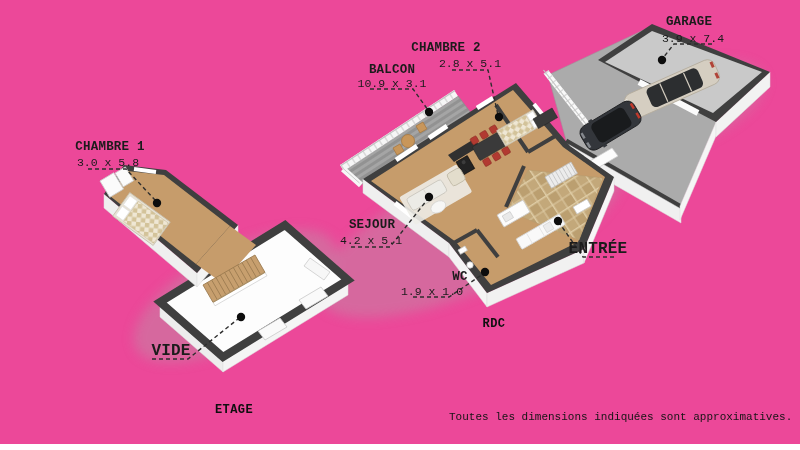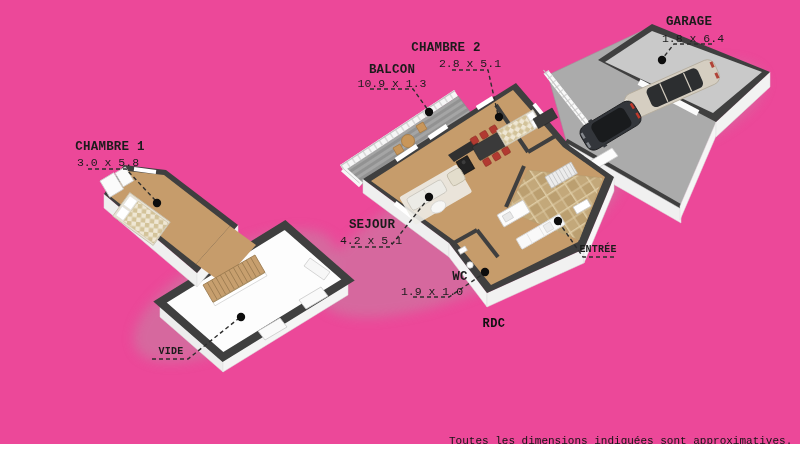--- a/index.html
+++ b/index.html
@@ -3,21 +3,21 @@
 <meta charset="utf-8">
 <style>
   html,body{margin:0;padding:0;background:#fff;}
   .canvas{position:relative;width:800px;height:444px;background:#ec4899;overflow:hidden;
           font-family:Liberation Mono, monospace;}
   .canvas svg{position:absolute;left:0;top:0;}
   .rname{position:absolute;transform:translate(-50%,-50%);font-size:12.5px;font-weight:700;
          letter-spacing:.2px;color:#1b1b1b;white-space:nowrap;}
   .rdims{position:absolute;transform:translate(-50%,-50%);font-size:11.5px;font-weight:400;
          color:#1b1b1b;white-space:nowrap;}
-  .rsmall{font-size:10px;}
+  .rsmall{font-size:16px;}
   .lvl{position:absolute;transform:translate(-50%,-50%);font-size:12px;font-weight:700;
        letter-spacing:.4px;color:#0f0f0f;white-space:nowrap;}
   .disc{position:absolute;font-size:11px;line-height:13.5px;color:#151515;white-space:nowrap;}
 </style>
 </head>
 <body>
 
 <div class="canvas">
 
 <svg width="800" height="450" viewBox="0 0 800 450">
@@ -238,39 +238,40 @@
     <circle cx="429" cy="112" r="4.2"></circle>
         <circle cx="157" cy="203" r="4.2"></circle>
     <circle cx="429" cy="197" r="4.2"></circle>
         <circle cx="485" cy="272" r="4.2"></circle>
     <circle cx="558" cy="221" r="4.2"></circle>
         <circle cx="241" cy="317" r="4.2"></circle>
   </g>
 </svg>
 
 <div class="rname" style="left:689px;top:22px;">GARAGE</div>
-<div class="rdims" style="left:693px;top:38px;">1.8 x 6.4</div>
+<div class="rdims" style="left:693px;top:38px;">3.9 x 7.4</div>
 
 <div class="rname" style="left:446px;top:48px;">CHAMBRE 2</div>
 <div class="rdims" style="left:470px;top:63px;">2.8 x 5.1</div>
 
 <div class="rname" style="left:392px;top:70px;">BALCON</div>
-<div class="rdims" style="left:392px;top:83px;">10.9 x 1.3</div>
+<div class="rdims" style="left:392px;top:83px;">10.9 x 3.1</div>
 
 <div class="rname" style="left:110px;top:147px;">CHAMBRE 1</div>
 <div class="rdims" style="left:108px;top:162px;">3.0 x 5.8</div>
 
 <div class="rname" style="left:372px;top:225px;">SEJOUR</div>
 <div class="rdims" style="left:371px;top:240px;">4.2 x 5.1</div>
 
 <div class="rname" style="left:432px;top:277px;margin-left:28px;">WC</div>
 <div class="rdims" style="left:432px;top:291px;">1.9 x 1.0</div>
 
 <div class="rname rsmall" style="left:598px;top:249px;">ENTRÉE</div>
 <div class="rname rsmall" style="left:171px;top:351px;">VIDE</div>
 
 <div class="lvl" style="left:494px;top:324px;">RDC</div>
-
-<div class="disc" style="left:449px;top:411px;margin-top:24px;">
+<div class="lvl" style="left:234px;top:410px;">ETAGE</div>
+
+<div class="disc" style="left:449px;top:411px;">
   <div>Toutes les dimensions indiquées sont approximatives.</div>
 </div>
 
 </div>
 
 </body></html>

